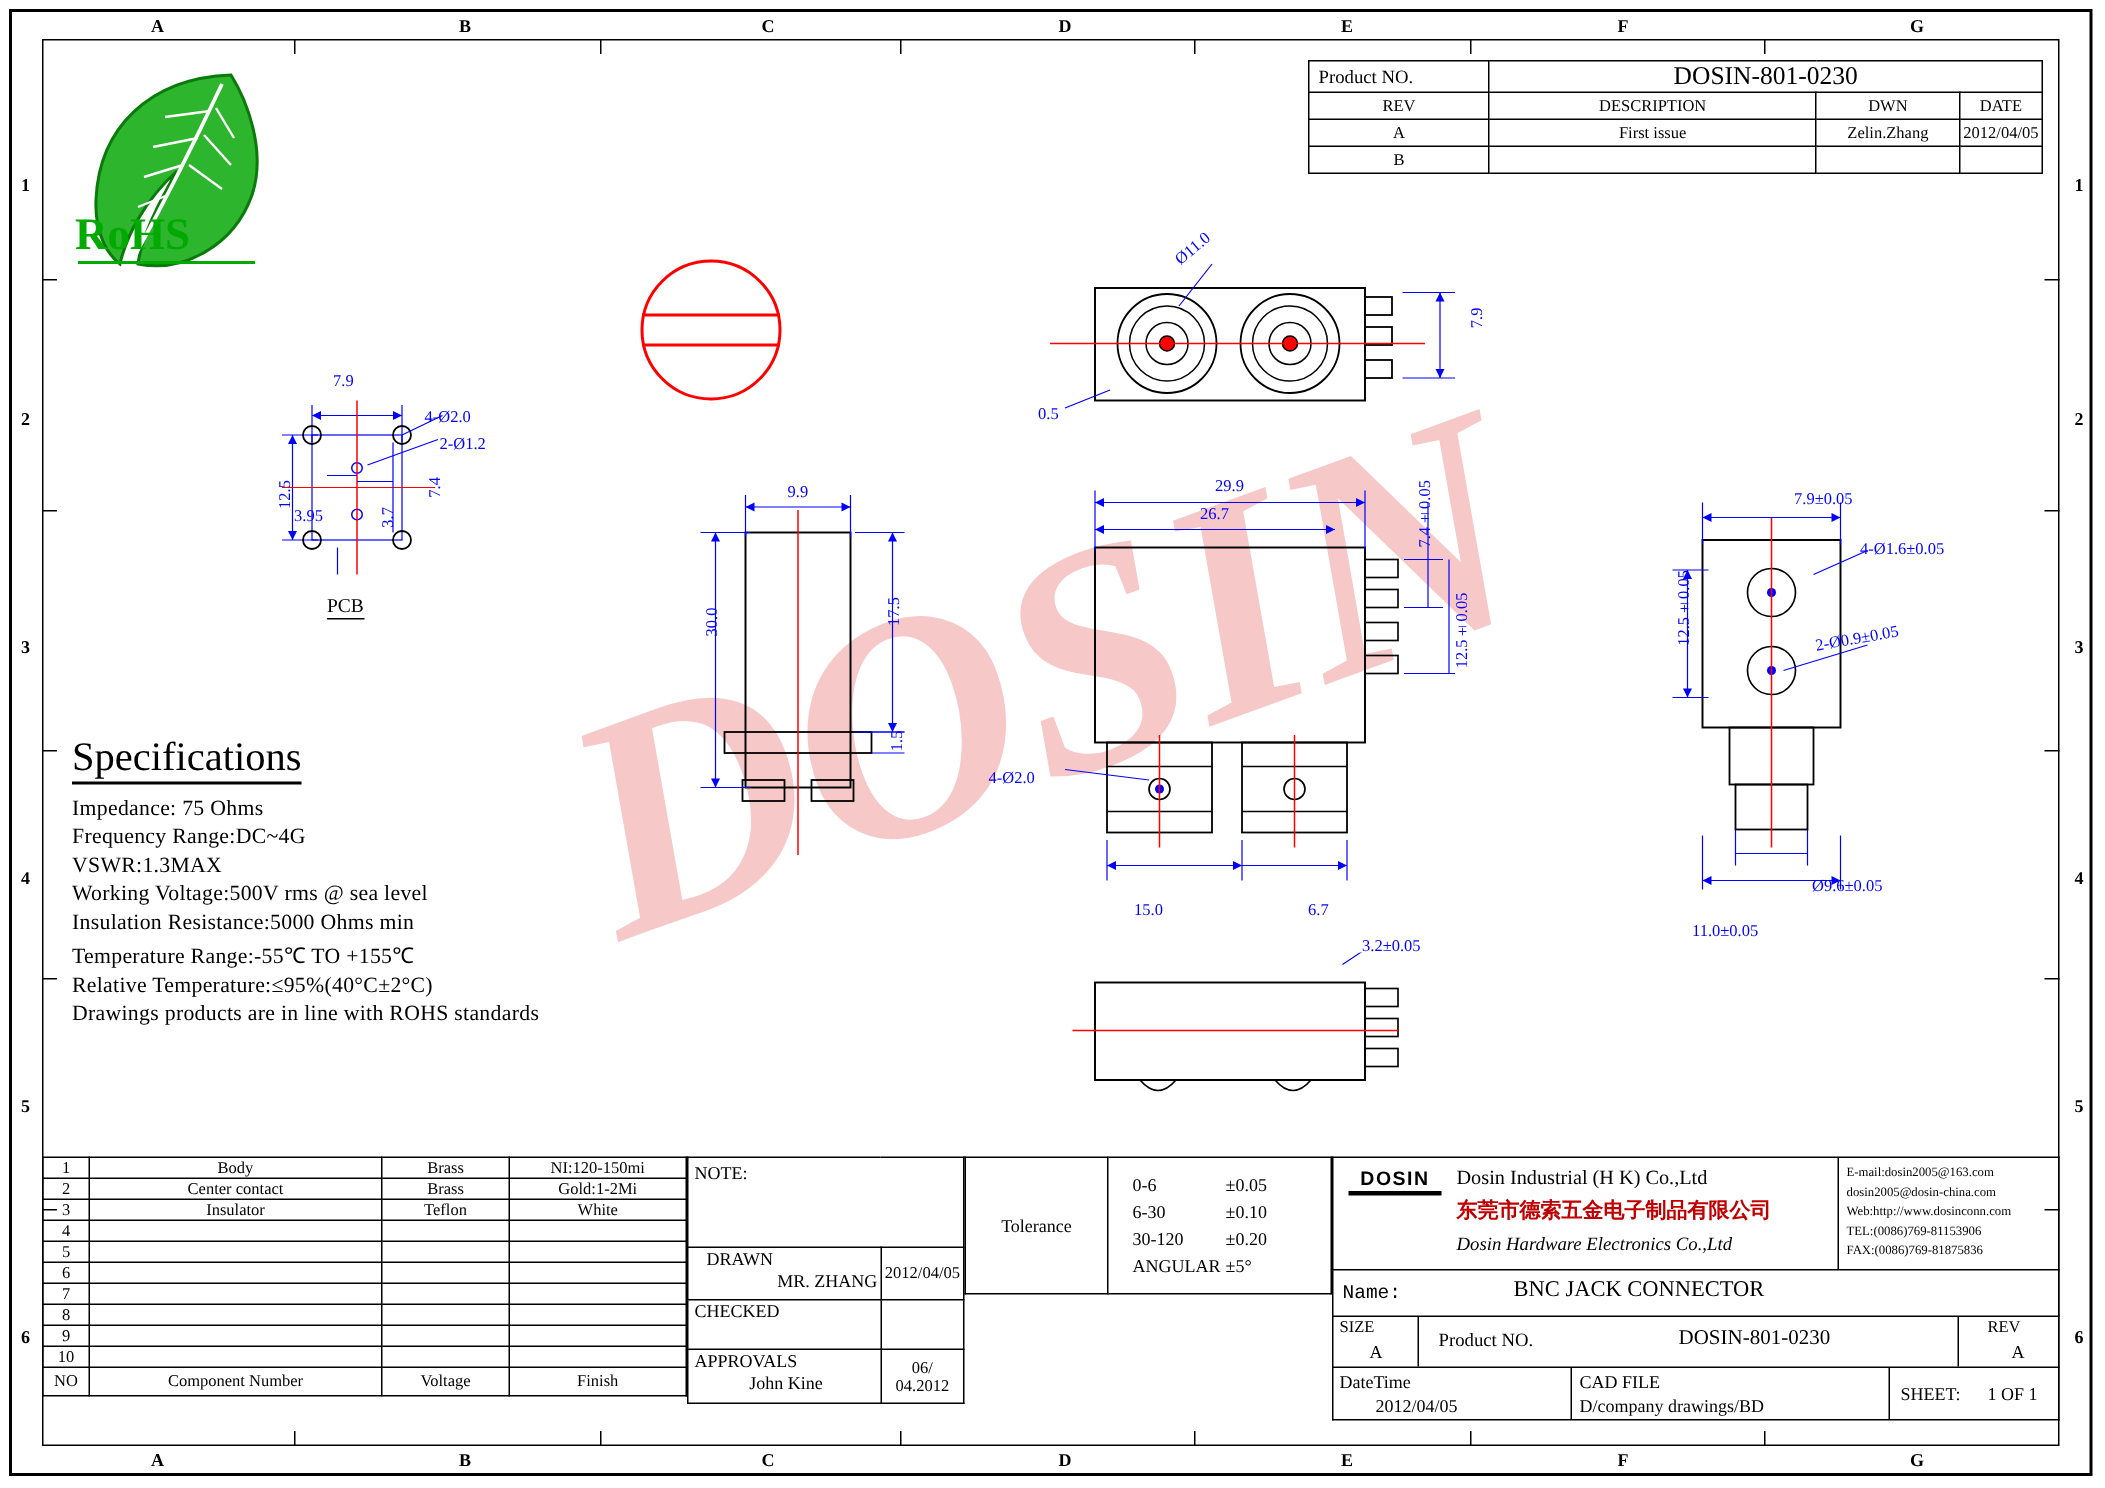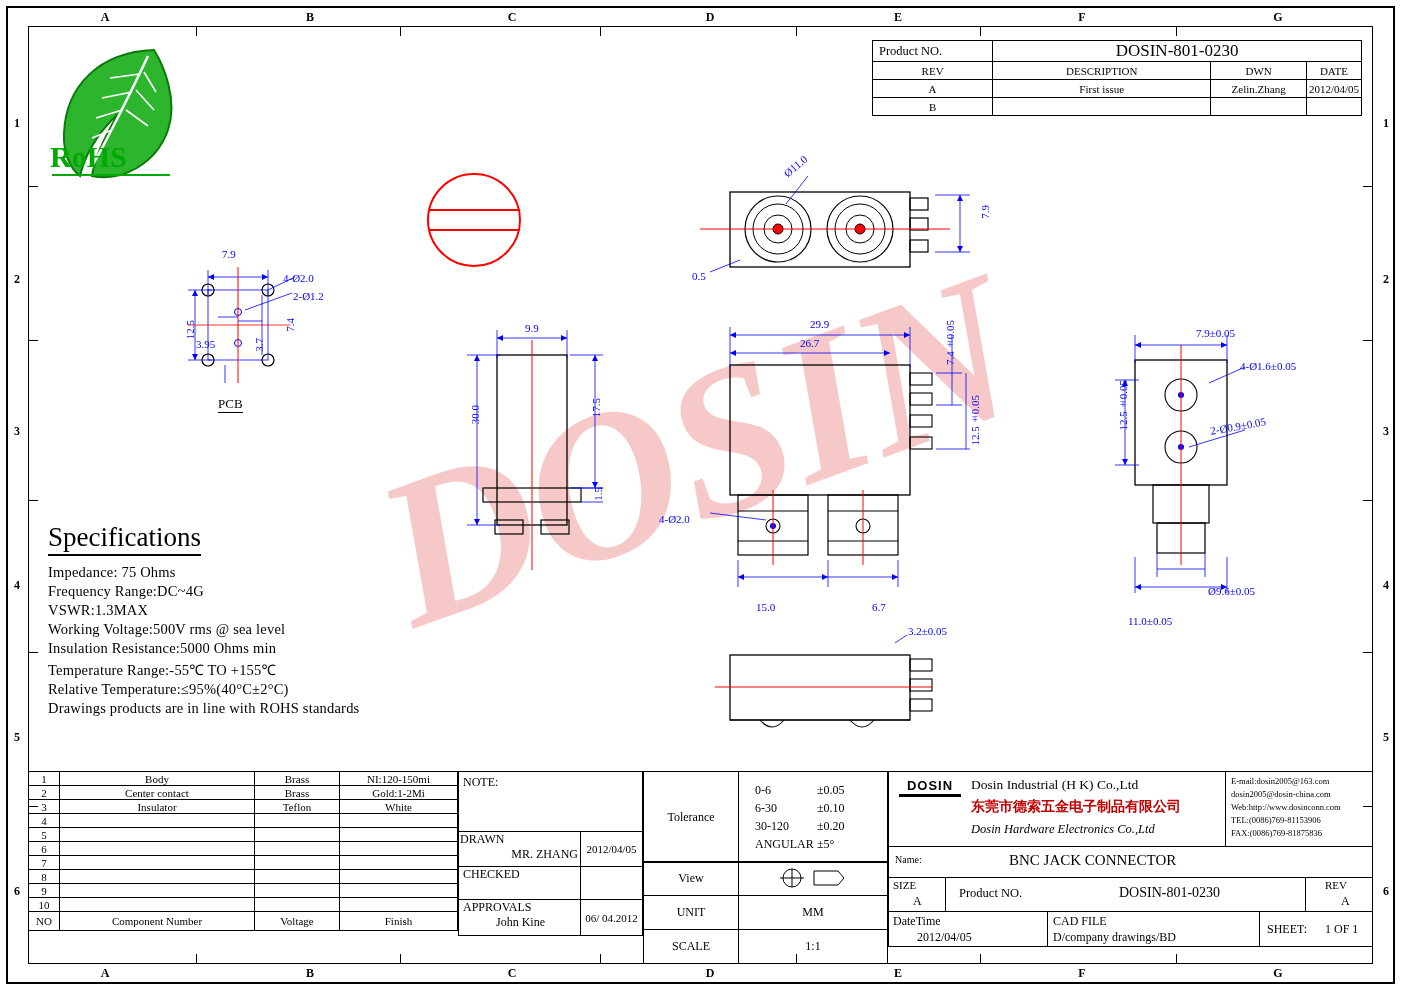--- a/index.html
+++ b/index.html
@@ -12,21 +12,21 @@
   .zoneLbl{font-family:"Liberation Serif",serif;font-size:12px;text-align:center;font-weight:bold;}
   .ztop{top:10px;}
   .zbot{top:966px;}
   .zleft{left:10px;}
   .zright{left:1379px;}
   
   table{border-collapse:collapse;font-family:"Liberation Serif",serif;}
   td{border:1px solid #000;padding:0 2px;font-size:11px;text-align:center;vertical-align:middle;}
   .hdrtbl{position:absolute;left:872px;top:40px;width:490px;}
   .hdrtbl td{height:17px;}
-  .specs{position:absolute;left:48px;top:522px;width:440px;}
+  .specs{position:absolute;left:48px;top:489px;width:440px;}
   .specs h1{font-family:"Liberation Serif",serif;font-size:27px;font-weight:normal;margin:0 0 6px 0;border-bottom:2px solid #000;display:inline-block;padding-bottom:1px;}
   .specs p{margin:2px 0;font-size:14.5px;letter-spacing:.2px;}
   .lbl{position:absolute;font-family:"Liberation Serif",serif;font-size:11px;color:#00f;white-space:nowrap;}
   .lblblk{position:absolute;font-family:"Liberation Serif",serif;font-size:11px;color:#000;white-space:nowrap;}
   .vert{writing-mode:vertical-rl;transform:rotate(180deg);}
   
   #bottom{position:absolute;left:28px;top:771px;width:1345px;height:193px;}
   #bottom table{position:absolute;}
   #btl td{font-size:11px;}
   .rohstext{position:absolute;left:50px;top:140px;font-family:"Liberation Serif",serif;font-size:30px;font-weight:bold;color:#0a0;letter-spacing:0px;}
@@ -444,63 +444,40 @@
       </tr>
     </tbody>
       </table>
 
     <table style="left:430px;top:0;width:185px;">
       <tbody>
           <tr>
             <td style="height:56px;text-align:left;vertical-align:top;padding-top:3px;padding-left:4px;font-size:12px;" colspan="2">NOTE:</td>
           </tr>
       <tr>
-        <td style="height:34px;width:118px;text-align:left;vertical-align:top;padding-left:1px;font-size:12px;">
+        <td style="height:34px;width:118px;text-align:left;vertical-align:top;padding-left:12px;font-size:12px;">
           <div>DRAWN</div>
           <div style="text-align:right;">MR. ZHANG</div>
         </td>
         <td style="font-size:11px;">2012/04/05</td>
       </tr>
       <tr>
         <td style="height:32px;text-align:left;vertical-align:top;padding-left:4px;font-size:12px;">CHECKED</td>
         <td></td>
       </tr>
       <tr>
         <td style="height:35px;text-align:left;vertical-align:top;padding-left:4px;font-size:12px;">
           <div>APPROVALS</div>
           <div style="text-align:center;">John Kine</div>
         </td>
         <td style="font-size:11px;">06/ 04.2012</td>
       </tr>
     </tbody>
       </table>
 
-    <table style="left:615px;top:90px;width:245px;">
-      <tbody>
-          <tr>
-        <td style="width:90px;height:33px;font-size:12px;">View</td>
-        <td>
-          <svg width="70" height="22">
-            <circle cx="14" cy="11" r="9" fill="none" stroke="#000" stroke-width="1"></circle>
-            <line x1="2" y1="11" x2="26" y2="11" stroke="#000" stroke-width="1"></line>
-            <line x1="14" y1="2" x2="14" y2="20" stroke="#000" stroke-width="1"></line>
-            <path d="M36 4 L60 4 L66 11 L60 18 L36 18 Z" fill="none" stroke="#000" stroke-width="1"></path>
-          </svg>
-        </td>
-      </tr>
-      <tr>
-        <td style="height:33px;font-size:12px;">UNIT</td>
-        <td style="font-size:12px;">MM</td>
-      </tr>
-      <tr>
-        <td style="height:33px;font-size:12px;">SCALE</td>
-        <td style="font-size:12px;">1:1</td>
-      </tr>
-    </tbody>
-      </table>
 
     <table style="left:615px;top:0;width:245px;">
       <tbody>
           <tr>
         <td style="width:90px;height:90px;font-size:12px;">Tolerance</td>
         <td style="text-align:left;padding-left:16px;font-size:12px;line-height:18px;">
           <div><span style="display:inline-block;width:62px;">0-6</span><span>±0.05</span></div>
           <div><span style="display:inline-block;width:62px;">6-30</span><span>±0.10</span></div>
           <div><span style="display:inline-block;width:62px;">30-120</span><span>±0.20</span></div>
           <div><span style="display:inline-block;width:62px;">ANGULAR</span><span>±5°</span></div>
@@ -528,21 +505,21 @@
               <div>Web:http://www.dosinconn.com</div>
               <div>TEL:(0086)769-81153906</div>
               <div>FAX:(0086)769-81875836</div>
             </div>
           </div>
         </td>
       </tr>
       <tr>
         <td style="height:30px;padding:0;">
           <div style="position:relative;height:30px;">
-            <div class="abs" style="left:6px;top:7px;font-size:10px;">Name:</div>
+            <div class="abs" style="left:6px;top:7px;font-size:13px;font-family:Liberation Mono, monospace;">Name:</div>
             <div class="abs" style="left:120px;top:5px;font-size:15px;">BNC JACK CONNECTOR</div>
           </div>
         </td>
       </tr>
       <tr>
         <td style="height:33px;padding:0;">
           <div style="position:relative;height:33px;">
             <div class="abs blkline" style="left:56px;top:0;width:1px;height:33px;"></div>
             <div class="abs blkline" style="left:416px;top:0;width:1px;height:33px;"></div>
             <div class="abs" style="left:4px;top:1px;font-size:11px;">SIZE</div>

